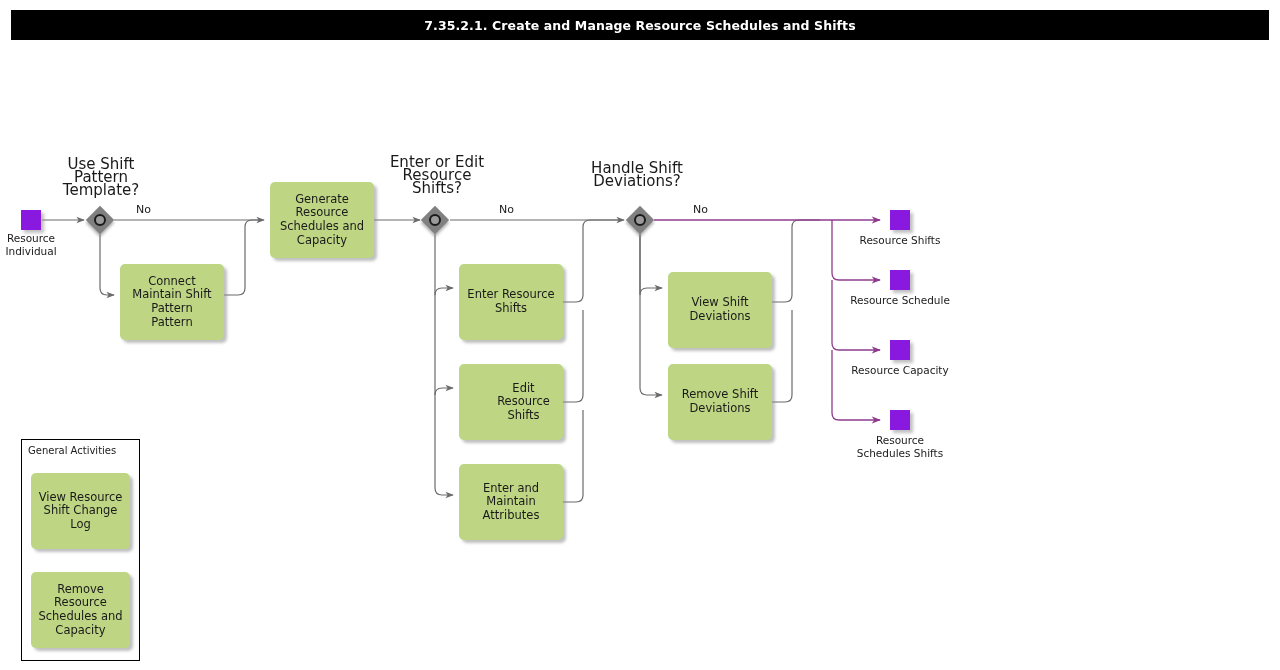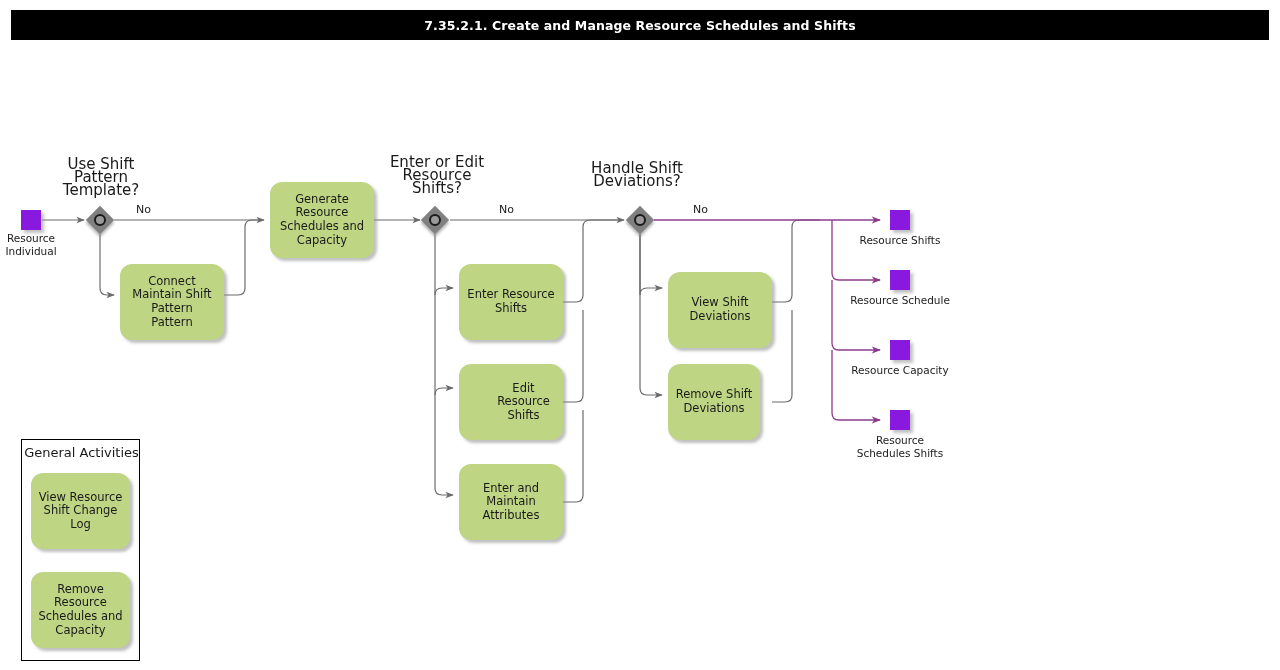--- a/index.html
+++ b/index.html
@@ -43,21 +43,21 @@
     top: 0;
     width: 1280px;
     height: 670px;
     pointer-events: none;
   }
 
   
   .task {
     position: absolute;
     background: #bed683;
-    border-radius: 12px;
+    border-radius: 5px;
     box-sizing: border-box;
     display: flex;
     align-items: center;
     justify-content: center;
     text-align: center;
     color: #1a1a1a;
     font-size: 11.5px;
     line-height: 13.6px;
     padding: 4px 7px;
     box-shadow: 3px 3px 3px rgba(140,140,140,0.55);
@@ -132,25 +132,25 @@
     left: 21px;
     top: 439px;
     width: 119px;
     height: 222px;
     border: 1.5px solid #000000;
     background: #ffffff;
     box-sizing: border-box;
   }
   #general-activities-title {
     position: absolute;
-    left: 0;
+    left: 6px;
     top: 5px;
     width: 119px;
-    text-align: center;
-    font-size: 13px;
+    text-align: left;
+    font-size: 10px;
     color: #1a1a1a;
     font-family: "DejaVu Sans", "Liberation Sans", sans-serif;
   }
 </style>
 </head>
 <body>
 
 <div id="header-bar">
   <div id="header-title">7.35.2.1. Create and Manage Resource Schedules and Shifts</div>
 </div>
@@ -280,21 +280,21 @@
 </div>
 <div class="flow-label" style="left:693px; top:203px;">No</div>
 
 <div class="task" style="left:668px; top:272px; width:104px; height:76px;">
   <div>
     <span>View Shift</span>
     <span>Deviations</span>
   </div>
 </div>
 
-<div class="task" style="left:668px; top:364px; width:92px; height:76px;">
+<div class="task" style="left:668px; top:364px; width:104px; height:76px;">
   <div>
     <span>Remove Shift</span>
     <span>Deviations</span>
   </div>
 </div>
 
 <div class="event" style="left:890px; top:210px;"></div>
 <div class="event-label" style="left:850px; top:234px; width:100px;">
   <span>Resource</span>
   <span>Shifts</span>

